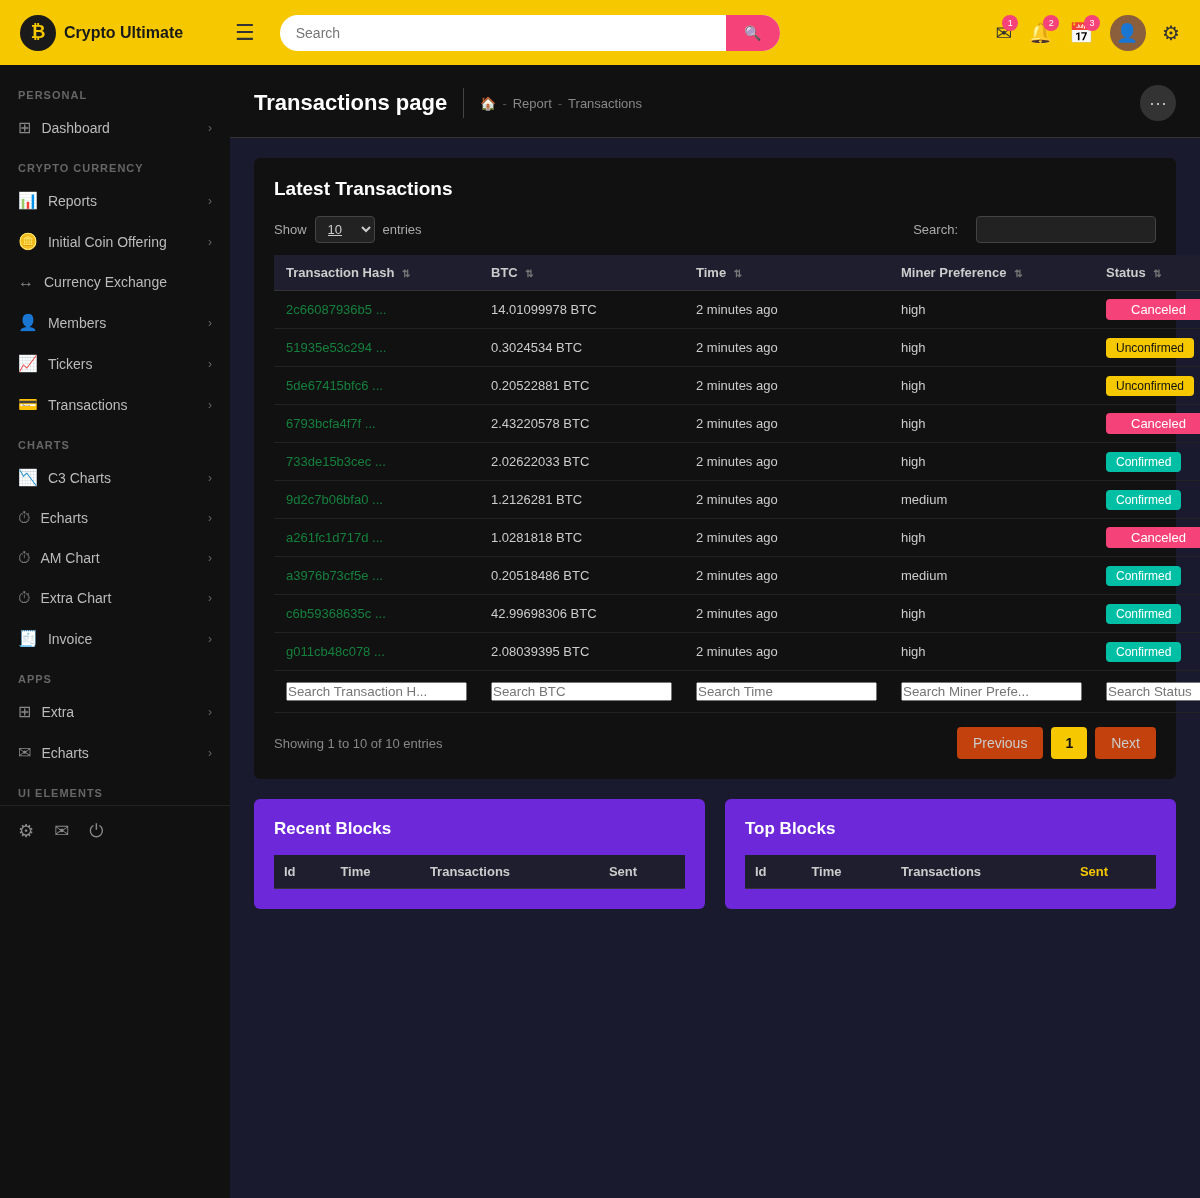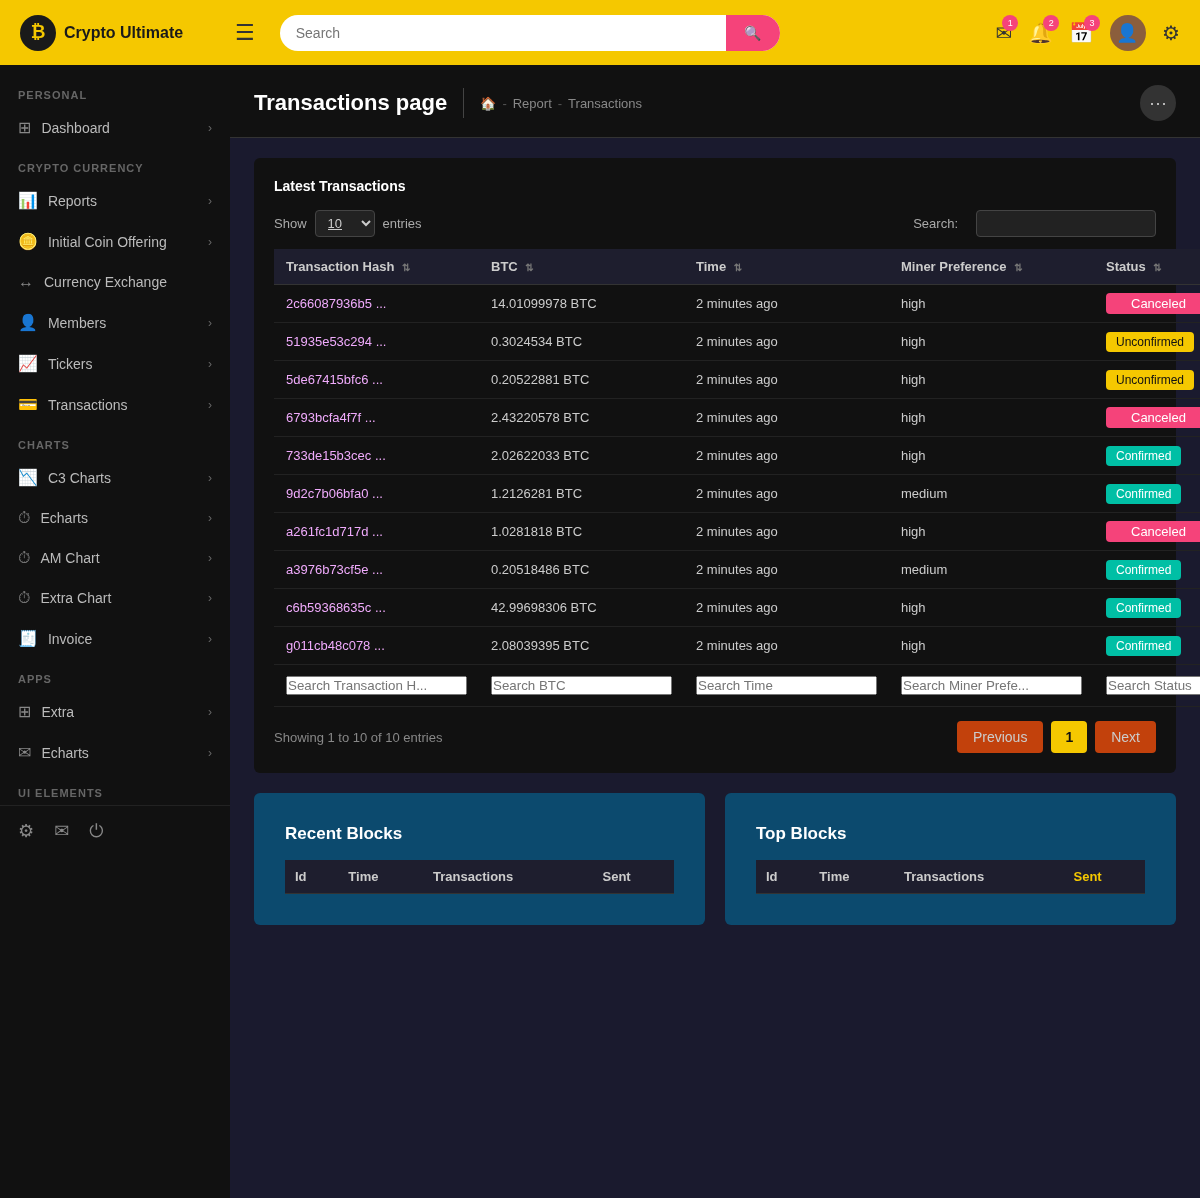--- a/index.html
+++ b/index.html
@@ -67,51 +67,51 @@
     .page-header-left { display: flex; align-items: center; gap: 16px; }
     .page-title { font-size: 22px; color: #fff; font-weight: 600; }
     .divider-v { width: 1px; height: 30px; background: #444; }
     .breadcrumb { display: flex; align-items: center; gap: 6px; color: #888; font-size: 13px; }
     .breadcrumb-sep { color: #555; }
     .dots-btn { width: 36px; height: 36px; border-radius: 50%; background: #333; border: none; color: #ccc; cursor: pointer; font-size: 18px; display: flex; align-items: center; justify-content: center; }
 
     
     .content { padding: 20px 24px; }
     .card { background: #111; border-radius: 6px; padding: 20px; margin-bottom: 20px; }
-    .card-title { font-size: 14px; color: #fff; font-weight: 600; margin-bottom: 16px; }
+    .card-title { font-size: 19px; color: #fff; font-weight: 600; margin-bottom: 16px; }
 
     
     .table-controls { display: flex; align-items: center; justify-content: space-between; margin-bottom: 12px; }
     .show-entries { display: flex; align-items: center; gap: 8px; font-size: 13px; color: #aaa; }
     .show-entries select { background: #222; border: 1px solid #444; color: #ccc; padding: 4px 8px; border-radius: 4px; font-size: 13px; text-decoration: underline; }
     .table-search { display: flex; align-items: center; gap: 18px; font-size: 13px; color: #aaa; }
     .table-search input { background: #222; border: 1px solid #444; color: #ccc; padding: 5px 10px; border-radius: 4px; font-size: 13px; width: 180px; outline: none; }
 
     
     .data-table { width: 100%; border-collapse: collapse; font-size: 13px; }
     .data-table thead tr { background: #1e1e2e; }
     .data-table th { padding: 10px 12px; text-align: left; color: #ccc; font-weight: 600; border-bottom: 1px solid #333; white-space: nowrap; }
     .data-table th .sort-icon { font-size: 10px; color: #777; margin-left: 4px; }
     .data-table tbody tr { border-bottom: 1px solid #222; }
     .data-table td { padding: 11px 12px; color: #ccc; }
-    .tx-hash { color: #f0abfc; }
+    .tx-hash { color: #15803d; }
     .badge-canceled { background: #f5437a; color: white; padding: 3px 25px; border-radius: 4px; font-size: 13px; }
     .badge-unconfirmed { background: #f5c800; color: #111; padding: 3px 10px; border-radius: 4px; font-size: 12px; }
     .badge-confirmed { background: #00bfa5; color: white; padding: 3px 10px; border-radius: 4px; font-size: 12px; }
 
     
     .pagination-row { display: flex; align-items: center; justify-content: space-between; margin-top: 14px; }
     .pagination-info { font-size: 13px; color: #888; }
     .pagination-btns { display: flex; gap: 8px; align-items: center; }
     .pg-btn { background: #c2410c; border: none; color: #ccc; padding: 8px 16px; border-radius: 4px; cursor: pointer; font-size: 14px; }
     .pg-btn.active { background: #f5c800; color: #111; font-weight: bold; padding: 8px 14px; }
 
     
     .bottom-row { display: flex; gap: 20px; }
-    .bottom-card { flex: 1; background: #0c4a6e; border-radius: 6px; padding: 31px; }
+    .bottom-card { flex: 1; background: #6d28d9; border-radius: 6px; padding: 20px; }
     .bottom-card-title { font-size: 17px; color: #fff; font-weight: 600; margin-bottom: 16px; }
     .mini-table { width: 100%; border-collapse: collapse; font-size: 13px; }
     .mini-table thead tr { background: #1e1e2e; }
     .mini-table th { padding: 9px 10px; text-align: left; color: #ccc; font-weight: 600; border-bottom: 1px solid #333; }
     .mini-table th.yellow { color: #f5c800; }
   </style>
 </head>
 <body>
 
 <div class="topnav">

